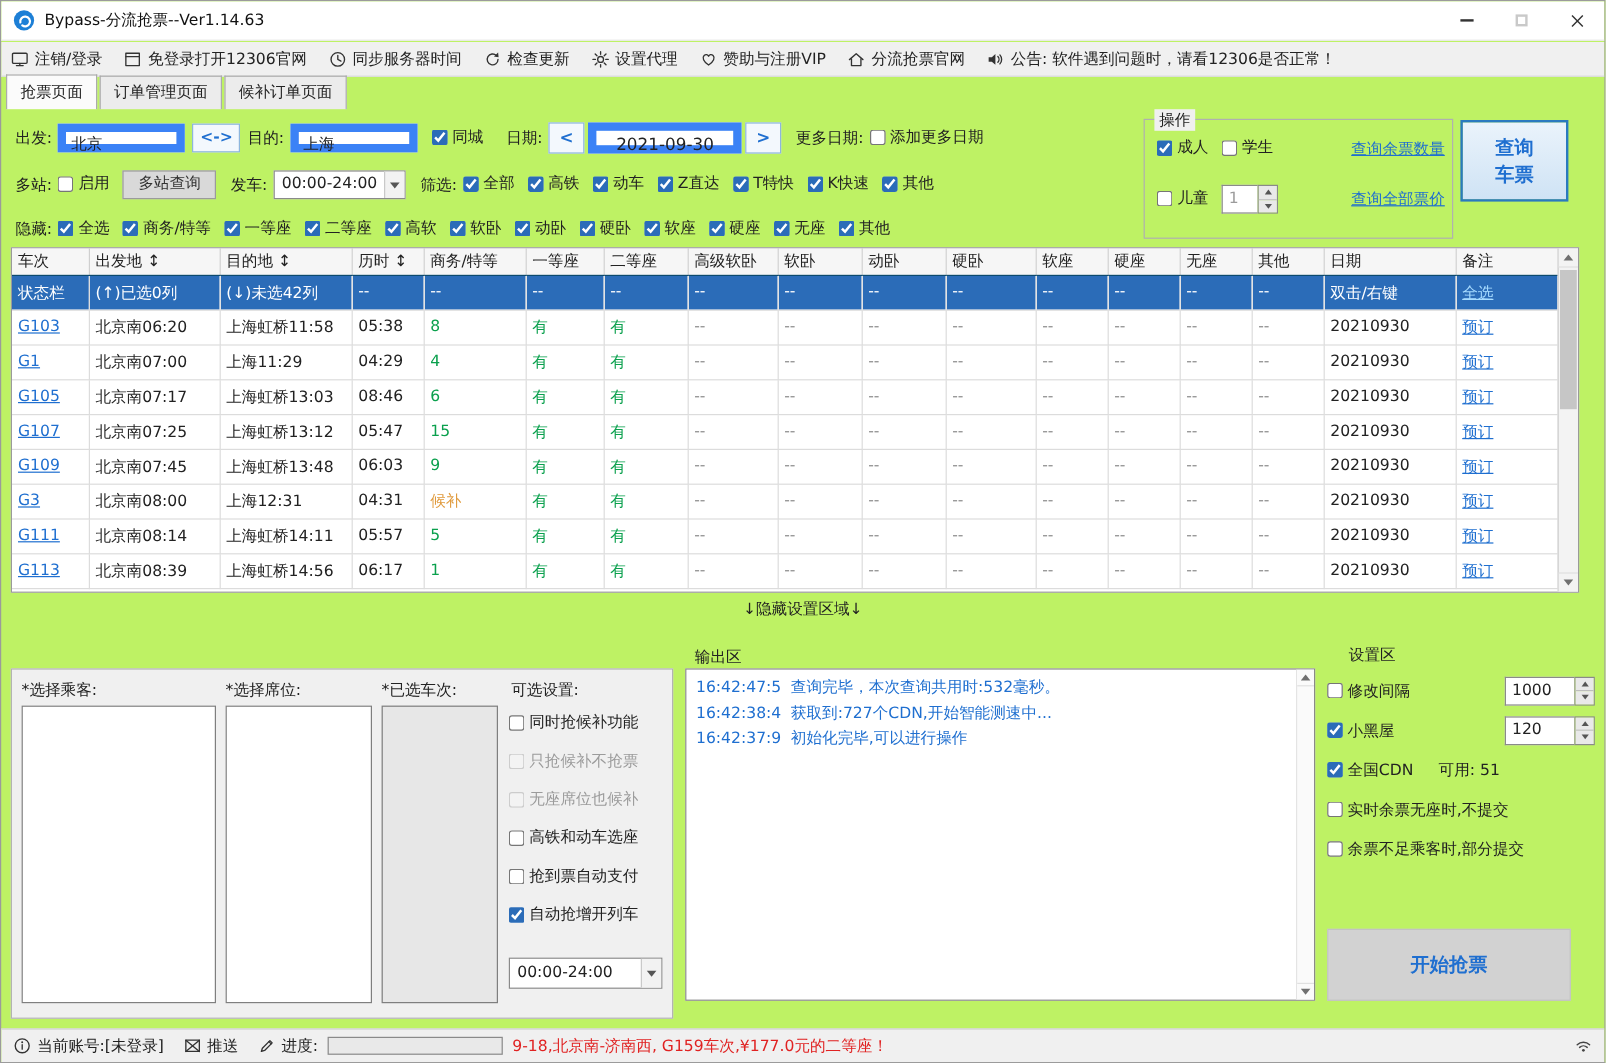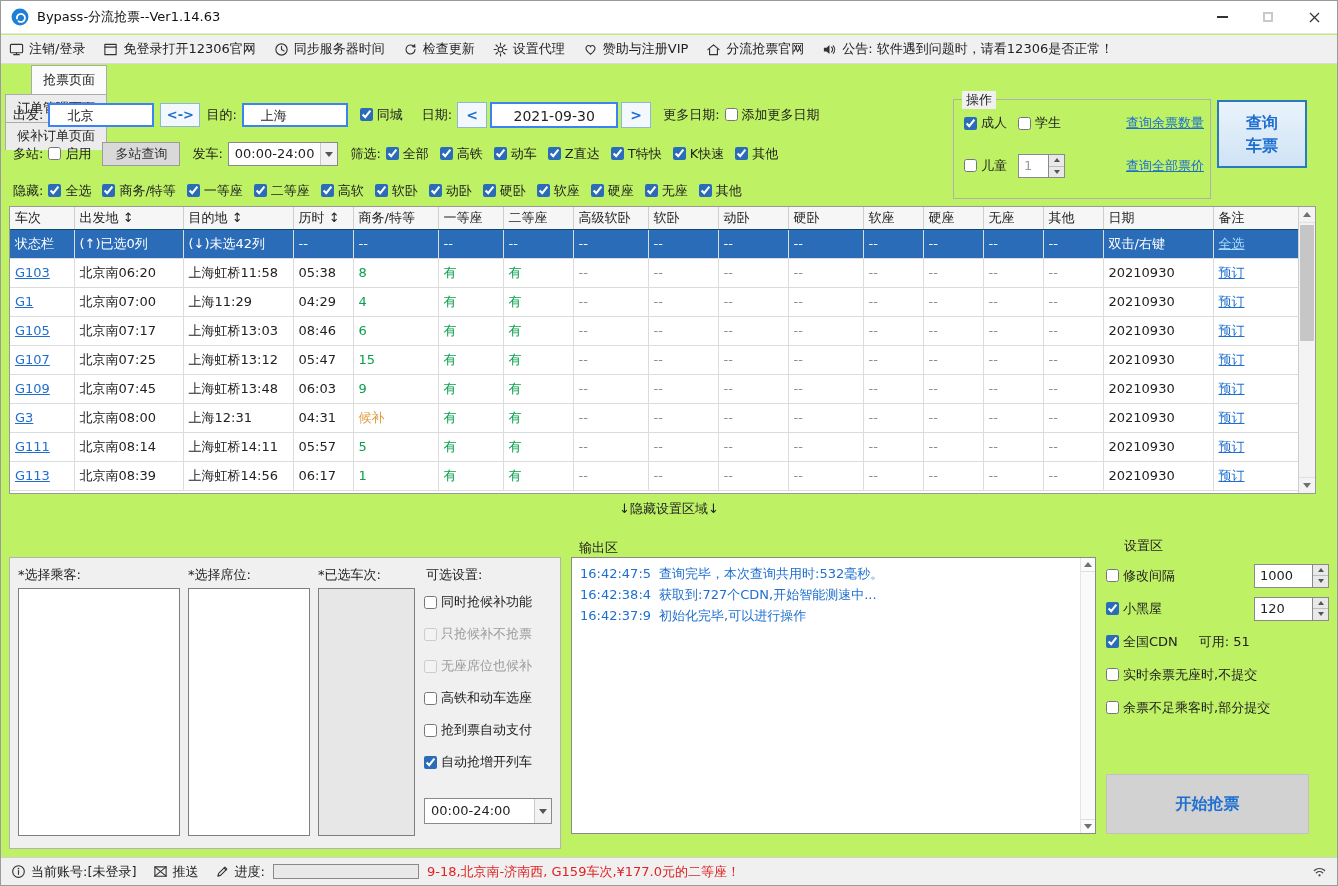--- a/index.html
+++ b/index.html
@@ -16,31 +16,31 @@
   .glyph-max { width:10px; height:10px; border:2px solid #c9c9c9; }
 
   
   .toolbar { position:absolute; left:0; top:34px; right:0; height:29px; background:#f0f0f0; border-bottom:1px solid #dadada; display:flex; align-items:center; padding-left:8px; gap:18px; white-space:nowrap; }
   .tb-item { display:inline-flex; align-items:center; gap:5px; cursor:pointer; }
   .tb-icon { display:inline-flex; width:15px; height:15px; }
   .sb-icon svg, .tb-icon svg, .app-icon svg { display:block; }
 
   
   .tabstrip { display:flex; align-items:flex-end; }
-  #page-tabs { position:absolute; left:4px; top:64px; height:26px;flex-direction:column; }
+  #page-tabs { position:absolute; left:4px; top:64px; height:26px; }
   .tab { border:1px solid #ababab; border-bottom:none; background:#ececec; padding:4px 11px 5px 11px; margin-right:2px; cursor:pointer; font-size:13px; }
   .tab.active { background:#fbfbfb; padding-top:5px; }
 
   
   .srow { position:absolute; display:flex; align-items:center; height:28px; left:12px; white-space:nowrap; }
   #search-row-1 { top:100px; }
   #search-row-2 { top:139px; }
   #search-row-3 { top:176px; }
   .lbl { margin-right:5px; }
-  .tbox { display:inline-block; background:#fff; border:2px solid #3b82f6; height:24px; line-height:22px; padding:0 17px; }
+  .tbox { display:inline-block; background:#fff; border:7px solid #3b82f6; height:24px; line-height:22px; padding:0 4px; }
   .station { width:106px; }
   .swap-btn { display:inline-block; width:40px; height:24px; line-height:22px; text-align:center; color:#1f6fd0; font-weight:bold; background:#f3f8fd; border:1px solid #8db6dd; margin:0 6px; cursor:pointer; }
   .gap8 { margin-left:8px; } .gap12 { margin-left:12px; }
   .date-nav { display:inline-block; width:30px; height:26px; line-height:24px; text-align:center; color:#1f6fd0; font-weight:bold; font-size:14px; background:#f3f8fd; border:1px solid #8db6dd; cursor:pointer; }
   .date-box { width:128px; height:26px; line-height:24px; text-align:center; font-size:14px; margin:0 3px; }
   .gray-btn { display:inline-block; height:24px; line-height:22px; padding:0 12px; background:#d9d9d9; border:1px solid #9b9b9b; color:#333; cursor:pointer; }
   .chk { display:inline-flex; align-items:center; gap:4px; margin-right:11px; cursor:pointer; white-space:nowrap; }
   .chk input { width:13px; height:13px; margin:0; accent-color:#2b6cb8; vertical-align:middle; }
   .chk.disabled .chk-label { color:#9b9b9b; }
   .selectbox { display:inline-flex; align-items:stretch; height:24px; background:#fff; border:1px solid #8a8a8a; cursor:pointer; }

